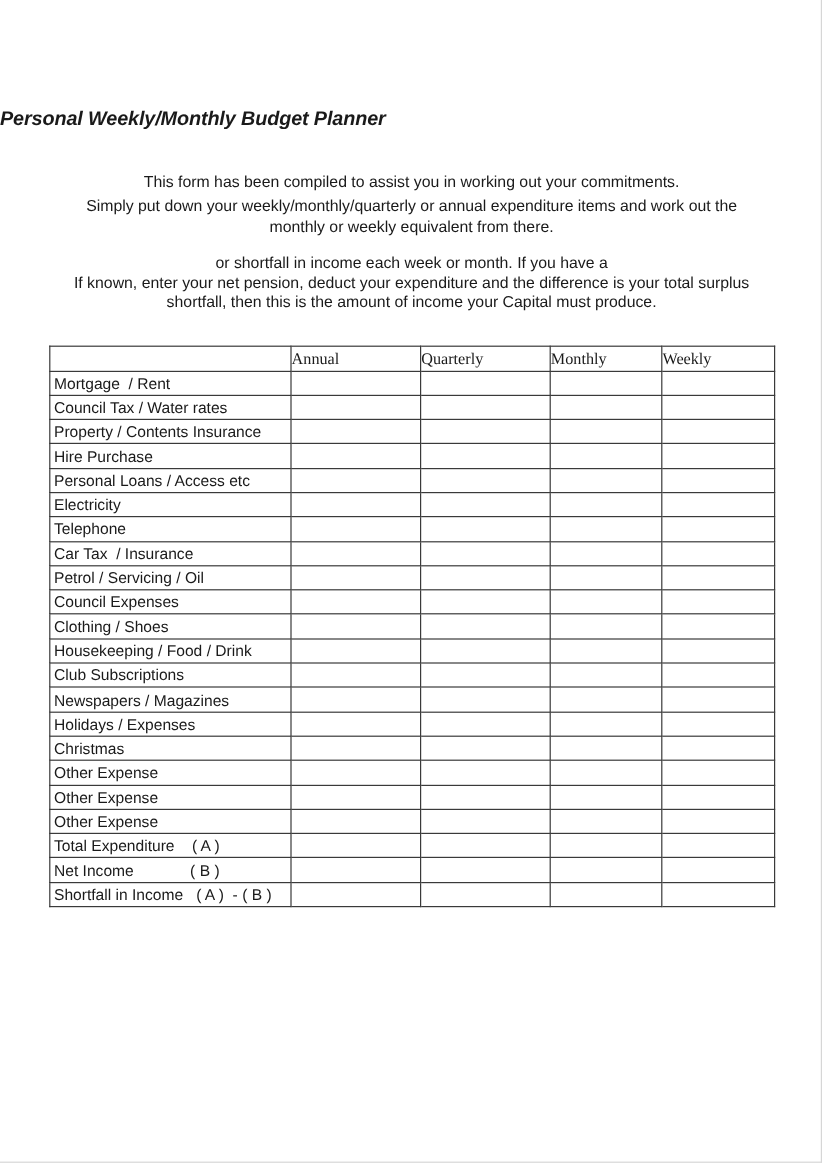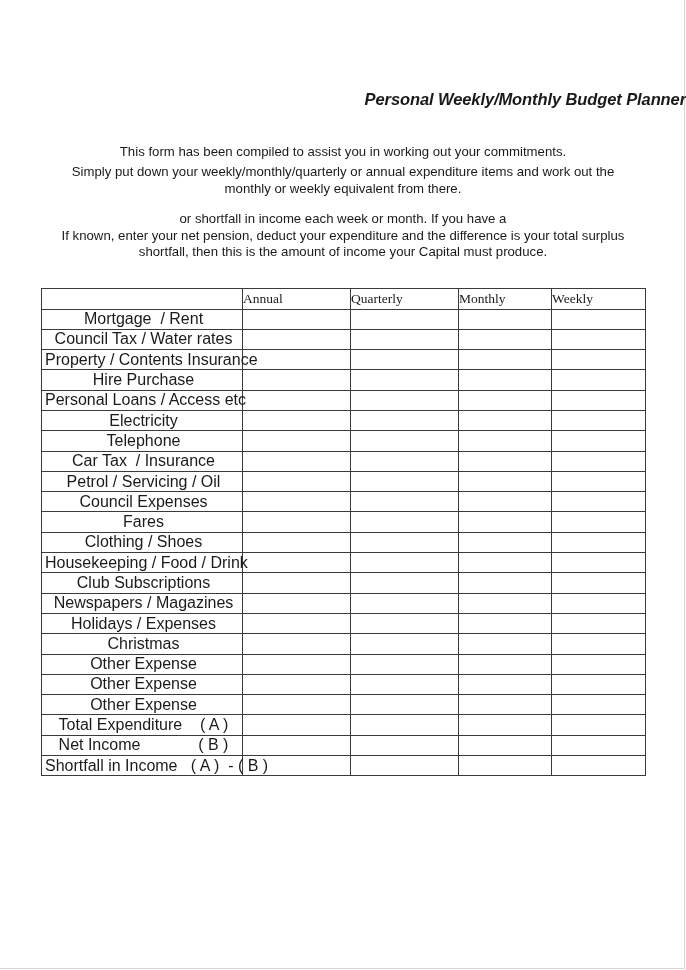--- a/index.html
+++ b/index.html
@@ -5,21 +5,21 @@
   html, body { margin: 0; padding: 0; }
   body {
     width: 686px; height: 970px; background: #ffffff; position: relative; overflow: hidden;
     font-family: "Liberation Sans", sans-serif; color: #1a1a1a;
   }
   .page-frame {
     position: absolute; left: 0; top: 0; width: 684px; height: 968px;
     border-right: 1px solid #d6d6d6; border-bottom: 1px solid #d6d6d6;
   }
   .title {
-    position: absolute; left: 0; width: 686px; top: 90px; text-align: right;
+    position: absolute; left: 0; width: 686px; top: 90px; text-align: left;
     font-size: 16.5px; font-weight: bold; font-style: italic; letter-spacing: -0.1px;
   }
   .para {
     position: absolute; left: 0; width: 686px; text-align: center;
     font-size: 13.2px; line-height: 16.5px;
   }
   .p1 { top: 132px; margin-top: 12px; }
   .p2 { top: 164px; }
   .p3 { top: 211px; }
   table.budget {
@@ -28,21 +28,21 @@
     width: 604px;
   }
   table.budget td, table.budget th {
     border: 1.4px solid #3a3a3a; padding: 0; height: 19.3px;
   }
   table.budget th {
     font-family: "Liberation Serif", serif; font-weight: normal; font-size: 13.5px;
     text-align: left; height: 19.5px;
   }
   table.budget td.label {
-    font-size: 16px; padding-left: 3px; white-space: pre; text-align: center;
+    font-size: 13px; padding-left: 3px; white-space: pre; text-align: left;
   }
   col.c0 { width: 201px; }
   col.c1 { width: 108px; }
   col.c2 { width: 108px; }
   col.c3 { width: 93px; }
   col.c4 { width: 94px; }
 </style>
 </head>
 <body>
 
@@ -145,27 +145,20 @@
         <td></td>
       </tr>
       <tr>
         <td class="label">Council Expenses</td>
         <td></td>
         <td></td>
         <td></td>
         <td></td>
       </tr>
       <tr>
-        <td class="label">Fares</td>
-        <td></td>
-        <td></td>
-        <td></td>
-        <td></td>
-      </tr>
-      <tr>
         <td class="label">Clothing / Shoes</td>
         <td></td>
         <td></td>
         <td></td>
         <td></td>
       </tr>
       <tr>
         <td class="label">Housekeeping / Food / Drink</td>
         <td></td>
         <td></td>

